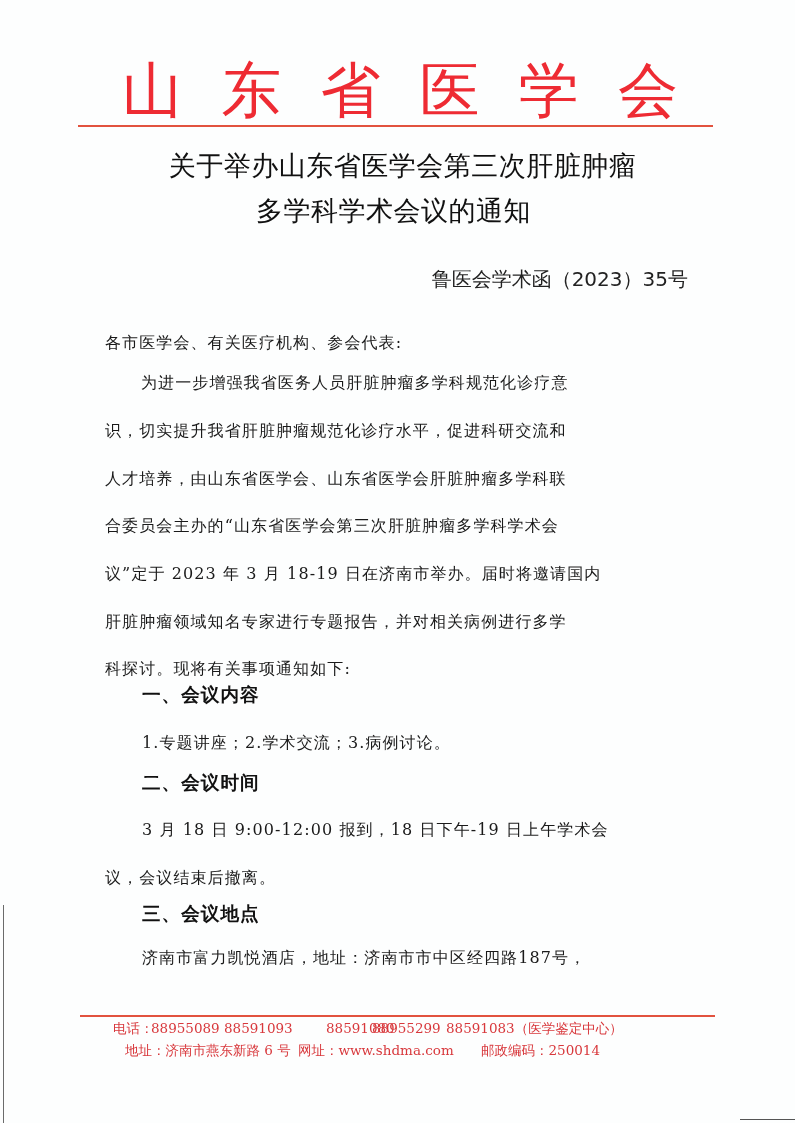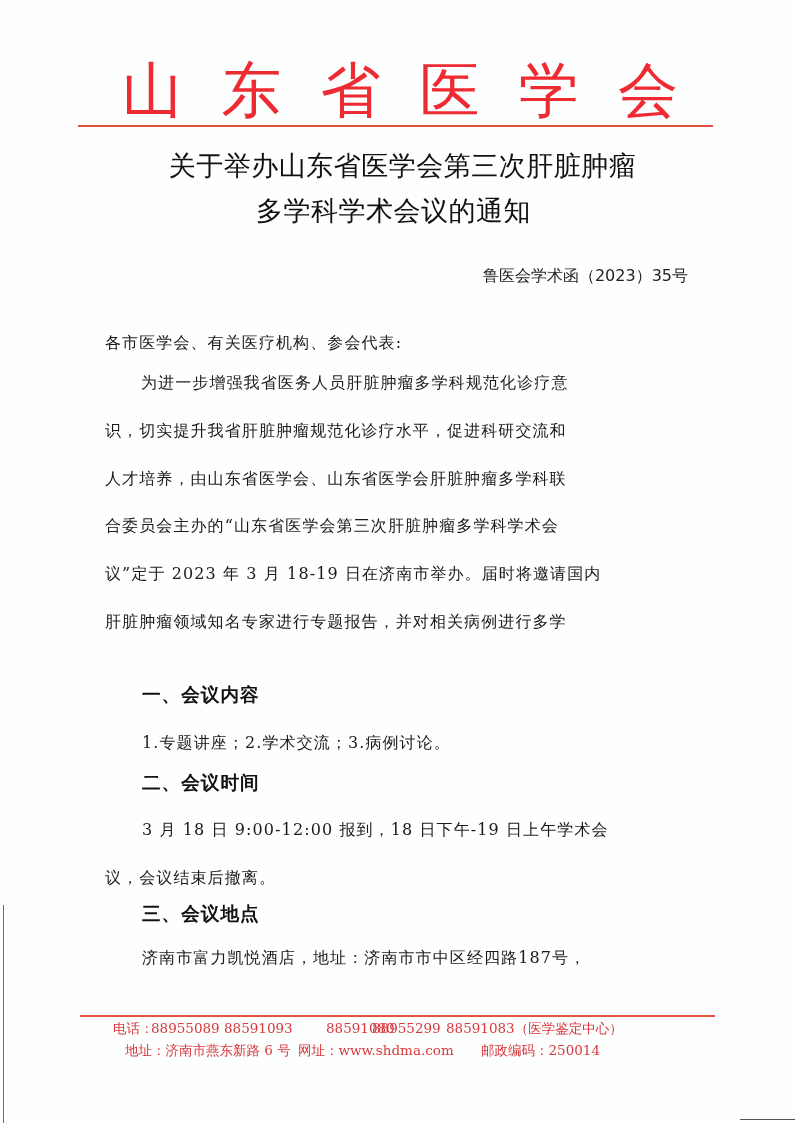--- a/index.html
+++ b/index.html
@@ -62,21 +62,21 @@
     font-size: 27px;
     color: #111;
     letter-spacing: 0.5px;
   }
   .title.l1 { top: 148px; left: 5px; }
   .title.l2 { top: 193px; left: -4px; }
   .docno {
     position: absolute;
     right: 107px; top: 266px;
     font-family: "DejaVu Sans", "Liberation Sans", sans-serif;
-    font-size: 16px;
+    font-size: 20px;
     color: #222;
   }
   
   .body-line {
     position: absolute;
     left: 105px;
     width: 585px;
     font-size: 16px;
     line-height: 24px;
     white-space: nowrap;
@@ -137,20 +137,21 @@
   <div class="docno">鲁医会学术函（2023）35号</div>
 
   <div class="body-line" style="top:331px;">各市医学会、有关医疗机构、参会代表:</div>
 
   <div class="body-line indent" style="top:371px; left:141px;">为进一步增强我省医务人员肝脏肿瘤多学科规范化诊疗意</div>
   <div class="body-line" style="top:419px;">识，切实提升我省肝脏肿瘤规范化诊疗水平，促进科研交流和</div>
   <div class="body-line" style="top:467px;">人才培养，由山东省医学会、山东省医学会肝脏肿瘤多学科联</div>
   <div class="body-line" style="top:514px;">合委员会主办的“山东省医学会第三次肝脏肿瘤多学科学术会</div>
   <div class="body-line" style="top:562px;">议”定于 2023 年 3 月 18-19 日在济南市举办。届时将邀请国内</div>
   <div class="body-line" style="top:610px;">肝脏肿瘤领域知名专家进行专题报告，并对相关病例进行多学</div>
+  <div class="body-line" style="top:657px;">科探讨。现将有关事项通知如下:</div>
 
   <div class="heading" style="top:683px;text-align:center;">一、会议内容</div>
   <div class="body-line indent" style="top:731px;">1.专题讲座；2.学术交流；3.病例讨论。</div>
 
   <div class="heading" style="top:771px;">二、会议时间</div>
   <div class="body-line indent" style="top:818px;">3 月 18 日 9:00-12:00 报到，18 日下午-19 日上午学术会</div>
   <div class="body-line" style="top:866px;">议，会议结束后撤离。</div>
 
   <div class="heading" style="top:902px;">三、会议地点</div>
   <div class="body-line indent" style="top:946px;">济南市富力凯悦酒店，地址：济南市市中区经四路187号，</div>

